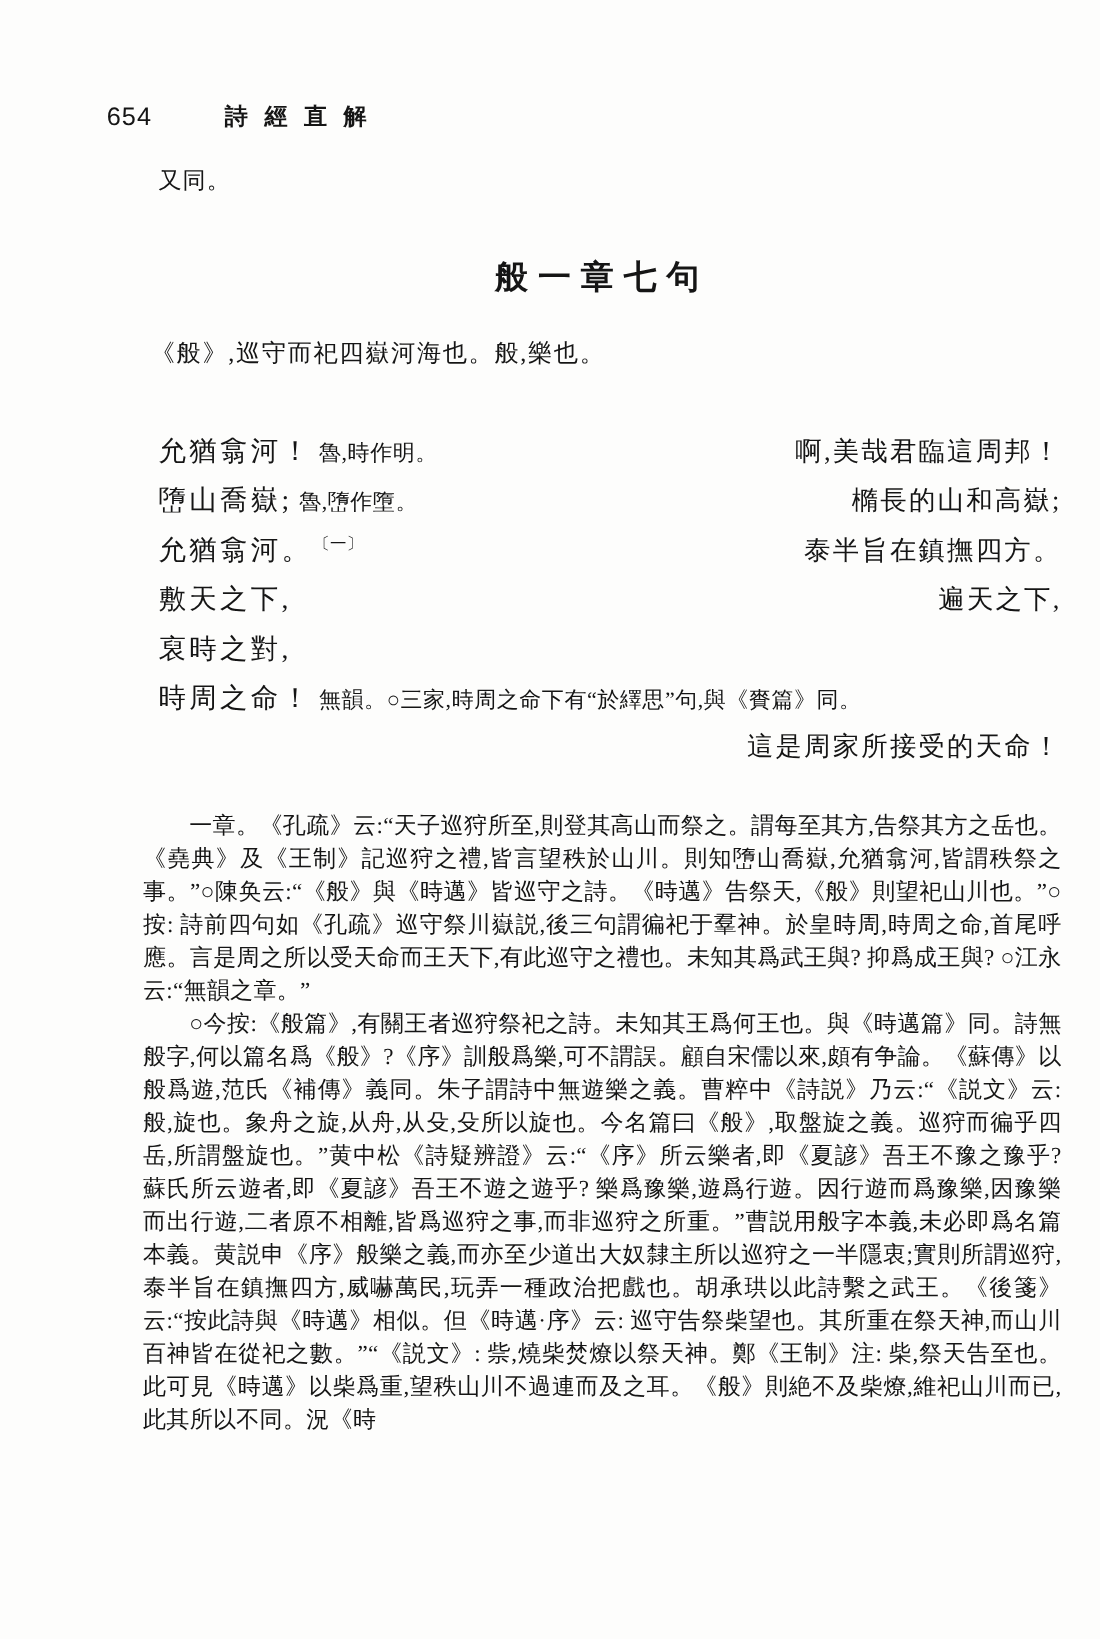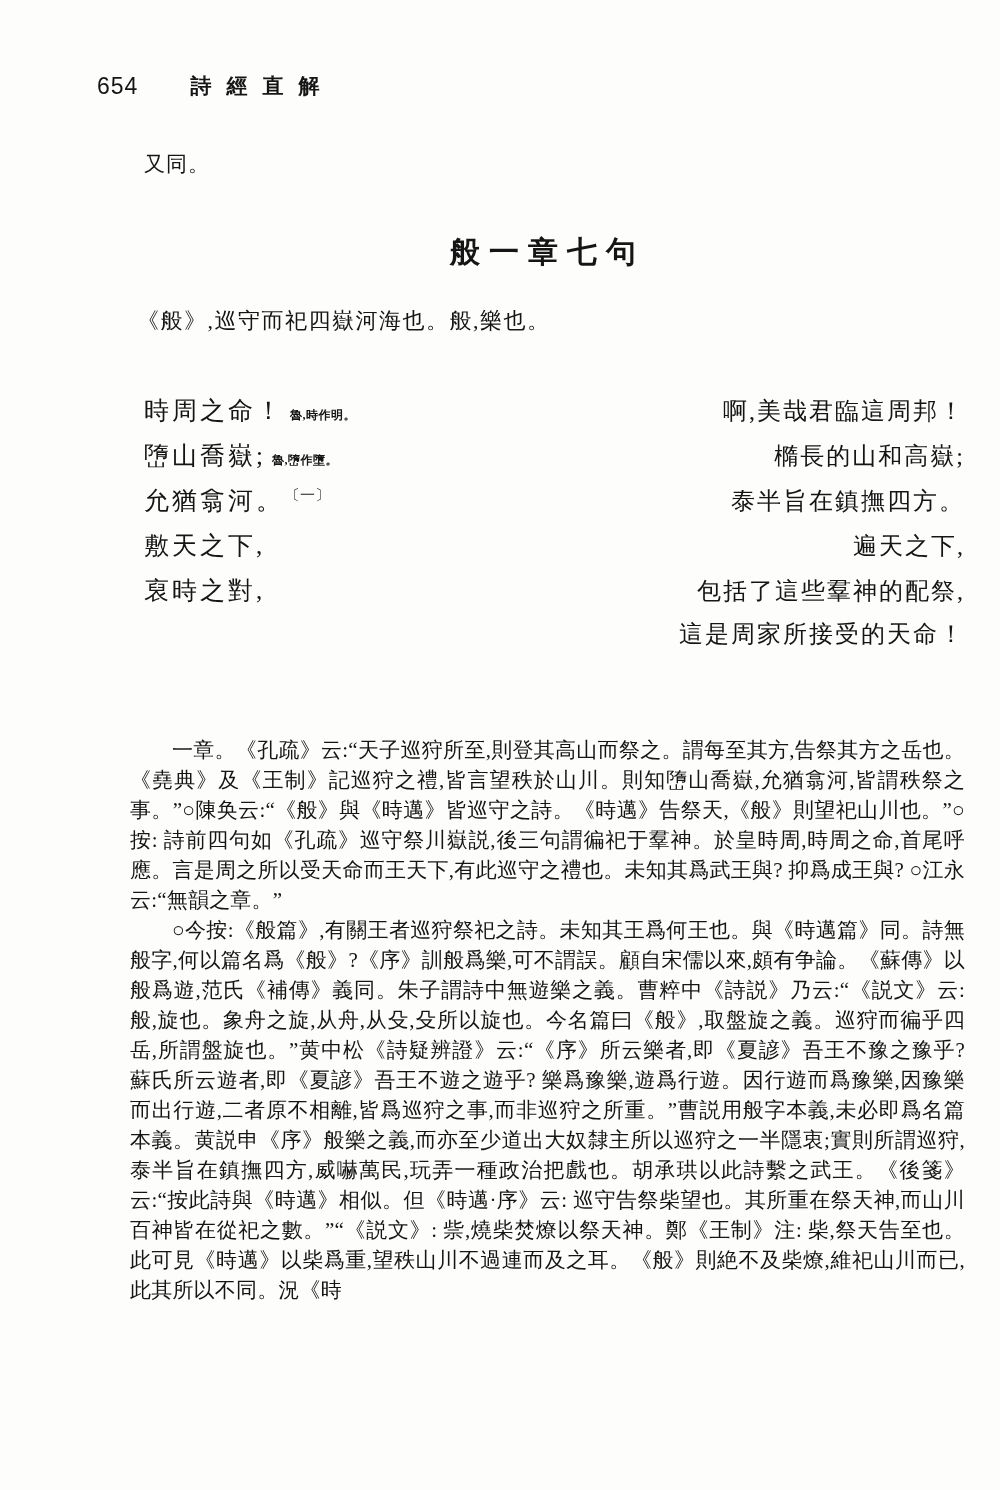--- a/index.html
+++ b/index.html
@@ -6,21 +6,21 @@
   .page{
     position:relative;
     width:1000px;height:1490px;
     margin:0 auto;
     background:#fdfdfc;
     color:#151515;
     font-family:"Liberation Serif","DejaVu Serif",serif;
     overflow:hidden;
   }
   
-  .header{position:absolute;top:72px;left:97px;display:flex;align-items:center;}
+  .header{position:absolute;top:92px;left:97px;display:flex;align-items:center;gap:14px;}
   .page-number{
     font-family:"Liberation Sans","DejaVu Sans",sans-serif;
     font-size:23px;letter-spacing:1px;
   }
   .book-title{
     margin-left:52px;
     font-size:21px;font-weight:600;letter-spacing:15px;
   }
   
   .carryover{position:absolute;top:150px;left:144px;font-size:21px;letter-spacing:1px;}
@@ -30,21 +30,21 @@
     text-align:center;
     font-family:"Liberation Sans","DejaVu Sans",sans-serif;
     font-weight:700;font-size:30px;letter-spacing:9px;
   }
   
   .preface{position:absolute;top:306px;left:137px;font-size:22px;letter-spacing:1.5px;}
   
   .poem{position:absolute;top:388px;left:144px;right:35px;}
   .poem-row{display:flex;align-items:baseline;height:45px;line-height:45px;}
   .poem-row .orig{font-size:25px;letter-spacing:3px;white-space:nowrap;}
-  .poem-row .ann{font-size:12px;letter-spacing:0.5px;margin-left:6px;white-space:nowrap;font-weight:bold;}
+  .poem-row .ann{font-size:20px;letter-spacing:0.5px;margin-left:6px;white-space:nowrap;}
   .poem-row .fn{font-size:15px;vertical-align:8px;position:relative;top:-9px;margin-left:1px;}
   .poem-row .spacer{flex:1;}
   .poem-row .trans{font-size:24px;letter-spacing:2px;white-space:nowrap;text-align:right;}
   .poem-row.trans-only{justify-content:flex-end;height:43px;line-height:43px;}
   
   .commentary{position:absolute;top:735px;left:130px;width:835px;}
   .commentary p{
     margin:0;
     font-size:21px;line-height:30px;
     text-align:justify;text-indent:2em;
@@ -63,21 +63,21 @@
 
   <div class="carryover">又同。</div>
 
   <div class="section-title">般一章七句</div>
 
   <div class="preface">《般》,巡守而祀四嶽河海也。般,樂也。</div>
 
   <div class="poem">
 
     <div class="poem-row">
-      <span class="orig">時周之命！</span>
+      <span class="orig">允猶翕河！</span>
       <span class="ann">魯,時作明。</span>
       <span class="spacer"></span>
       <span class="trans">啊,美哉君臨這周邦！</span>
     </div>
 
 
     <div class="poem-row">
       <span class="orig">嶞山喬嶽;</span>
       <span class="ann">魯,嶞作墮。</span>
       <span class="spacer"></span>
@@ -93,23 +93,26 @@
 
     <div class="poem-row">
       <span class="orig">敷天之下,</span>
       <span class="spacer"></span>
       <span class="trans">遍天之下,</span>
     </div>
 
     <div class="poem-row">
       <span class="orig">裒時之對,</span>
       <span class="spacer"></span>
-      <span class="trans">包括了這些羣神的配祭,</span>
     </div>
 
+    <div class="poem-row">
+      <span class="orig">時周之命！</span>
+      <span class="ann">無韻。○三家,時周之命下有“於繹思”句,與《賚篇》同。</span>
+    </div>
 
     <div class="poem-row trans-only">
       <span class="trans">這是周家所接受的天命！</span>
     </div>
 
   </div>
 
   <div class="commentary">
     <p>一章。《孔疏》云:“天子巡狩所至,則登其高山而祭之。謂每至其方,告祭其方之岳也。《堯典》及《王制》記巡狩之禮,皆言望秩於山川。則知嶞山喬嶽,允猶翕河,皆謂秩祭之事。”○陳奂云:“《般》與《時邁》皆巡守之詩。《時邁》告祭天,《般》則望祀山川也。”○按: 詩前四句如《孔疏》巡守祭川嶽説,後三句謂徧祀于羣神。於皇時周,時周之命,首尾呼應。言是周之所以受天命而王天下,有此巡守之禮也。未知其爲武王與? 抑爲成王與? ○江永云:“無韻之章。”</p>
     <p>○今按:《般篇》,有關王者巡狩祭祀之詩。未知其王爲何王也。與《時邁篇》同。詩無般字,何以篇名爲《般》?《序》訓般爲樂,可不謂誤。顧自宋儒以來,頗有争論。《蘇傳》以般爲遊,范氏《補傳》義同。朱子謂詩中無遊樂之義。曹粹中《詩説》乃云:“《説文》云: 般,旋也。象舟之旋,从舟,从殳,殳所以旋也。今名篇曰《般》,取盤旋之義。巡狩而徧乎四岳,所謂盤旋也。”黄中松《詩疑辨證》云:“《序》所云樂者,即《夏諺》吾王不豫之豫乎? 蘇氏所云遊者,即《夏諺》吾王不遊之遊乎? 樂爲豫樂,遊爲行遊。因行遊而爲豫樂,因豫樂而出行遊,二者原不相離,皆爲巡狩之事,而非巡狩之所重。”曹説用般字本義,未必即爲名篇本義。黄説申《序》般樂之義,而亦至少道出大奴隸主所以巡狩之一半隱衷;實則所謂巡狩,泰半旨在鎮撫四方,威嚇萬民,玩弄一種政治把戲也。胡承珙以此詩繫之武王。《後箋》云:“按此詩與《時邁》相似。但《時邁·序》云: 巡守告祭柴望也。其所重在祭天神,而山川百神皆在從祀之數。”“《説文》: 祡,燒柴焚燎以祭天神。鄭《王制》注: 柴,祭天告至也。此可見《時邁》以柴爲重,望秩山川不過連而及之耳。《般》則絶不及柴燎,維祀山川而已,此其所以不同。況《時</p>

